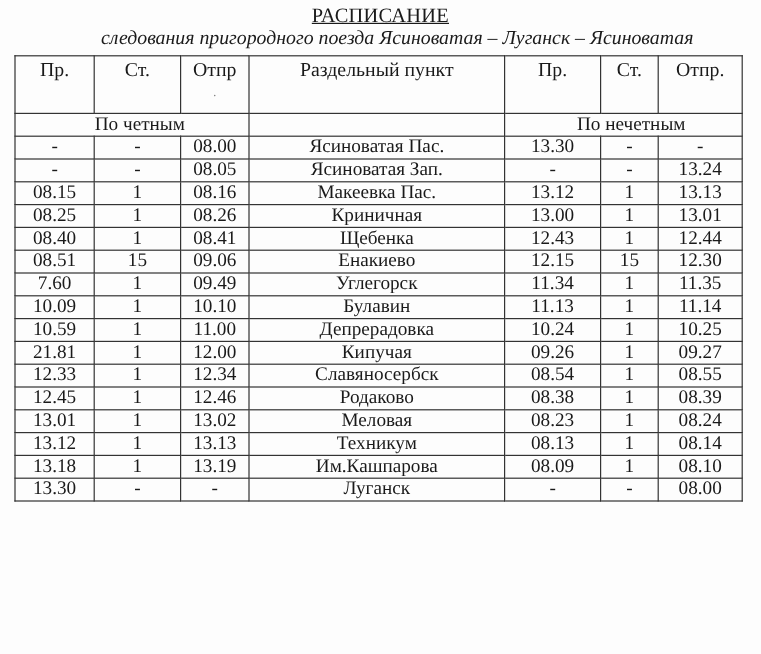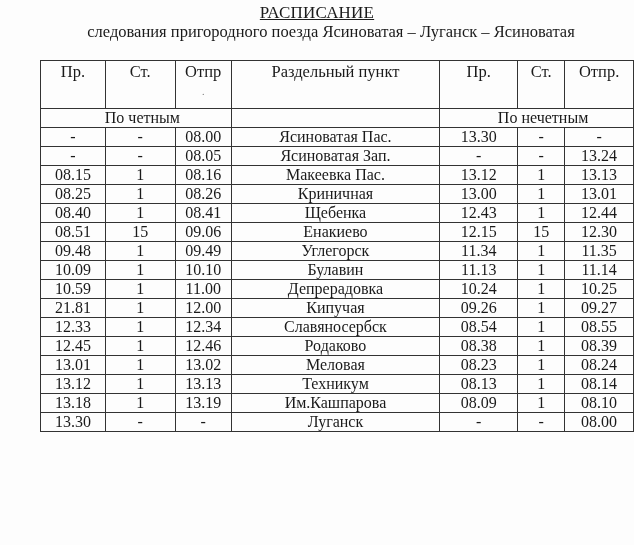--- a/index.html
+++ b/index.html
@@ -1,19 +1,19 @@
 <!DOCTYPE html>
 <html><head>
 <meta charset="utf-8">
 <style>
   html,body{margin:0;padding:0;background:#fdfdfd;}
   body{width:634px;height:545px;position:relative;overflow:hidden;font-family:"Liberation Serif","DejaVu Serif",serif;color:#1a1a1a;}
   .title{position:absolute;left:0;width:634px;text-align:center;top:3px;font-size:17px;letter-spacing:0.2px;text-decoration:underline;}
-  .subtitle{position:absolute;left:0;width:634px;text-align:center;top:22px;font-size:16.5px;padding-left:28px;box-sizing:border-box;}
-  table.sched{position:absolute;left:12px;top:60px;border-collapse:collapse;font-size:16px;margin-left:28px;}
+  .subtitle{position:absolute;left:0;width:634px;text-align:center;top:22px;font-size:16.5px;padding-left:28px;box-sizing:border-box;font-style:italic;}
+  table.sched{position:absolute;left:12px;top:46px;border-collapse:collapse;font-size:16px;}
   table.sched td, table.sched th{border:1px solid #333;padding:0;text-align:center;font-weight:normal;vertical-align:top;line-height:18px;}
   table.sched th{height:45px;padding-top:2px;font-size:16.5px;}
   tr.group td{height:18px;line-height:17px;padding-left:13px;}
   tbody tr td{height:18px;}
   .c1{width:65px}.c2{width:71px}.c3{width:56px}.c4{width:212px}.c5{width:79px}.c6{width:47px}.c7{width:69px}
   .dot{display:block;font-size:10px;line-height:10px;margin-top:6px;color:#777;}
 </style>
 </head>
 <body>
 
@@ -86,21 +86,21 @@
       <tr>
         <td>08.51</td>
         <td>15</td>
         <td>09.06</td>
         <td>Енакиево</td>
         <td>12.15</td>
         <td>15</td>
         <td>12.30</td>
       </tr>
       <tr>
-        <td>09.48</td>
+        <td>7.60</td>
         <td>1</td>
         <td>09.49</td>
         <td>Углегорск</td>
         <td>11.34</td>
         <td>1</td>
         <td>11.35</td>
       </tr>
       <tr>
         <td>10.09</td>
         <td>1</td>

